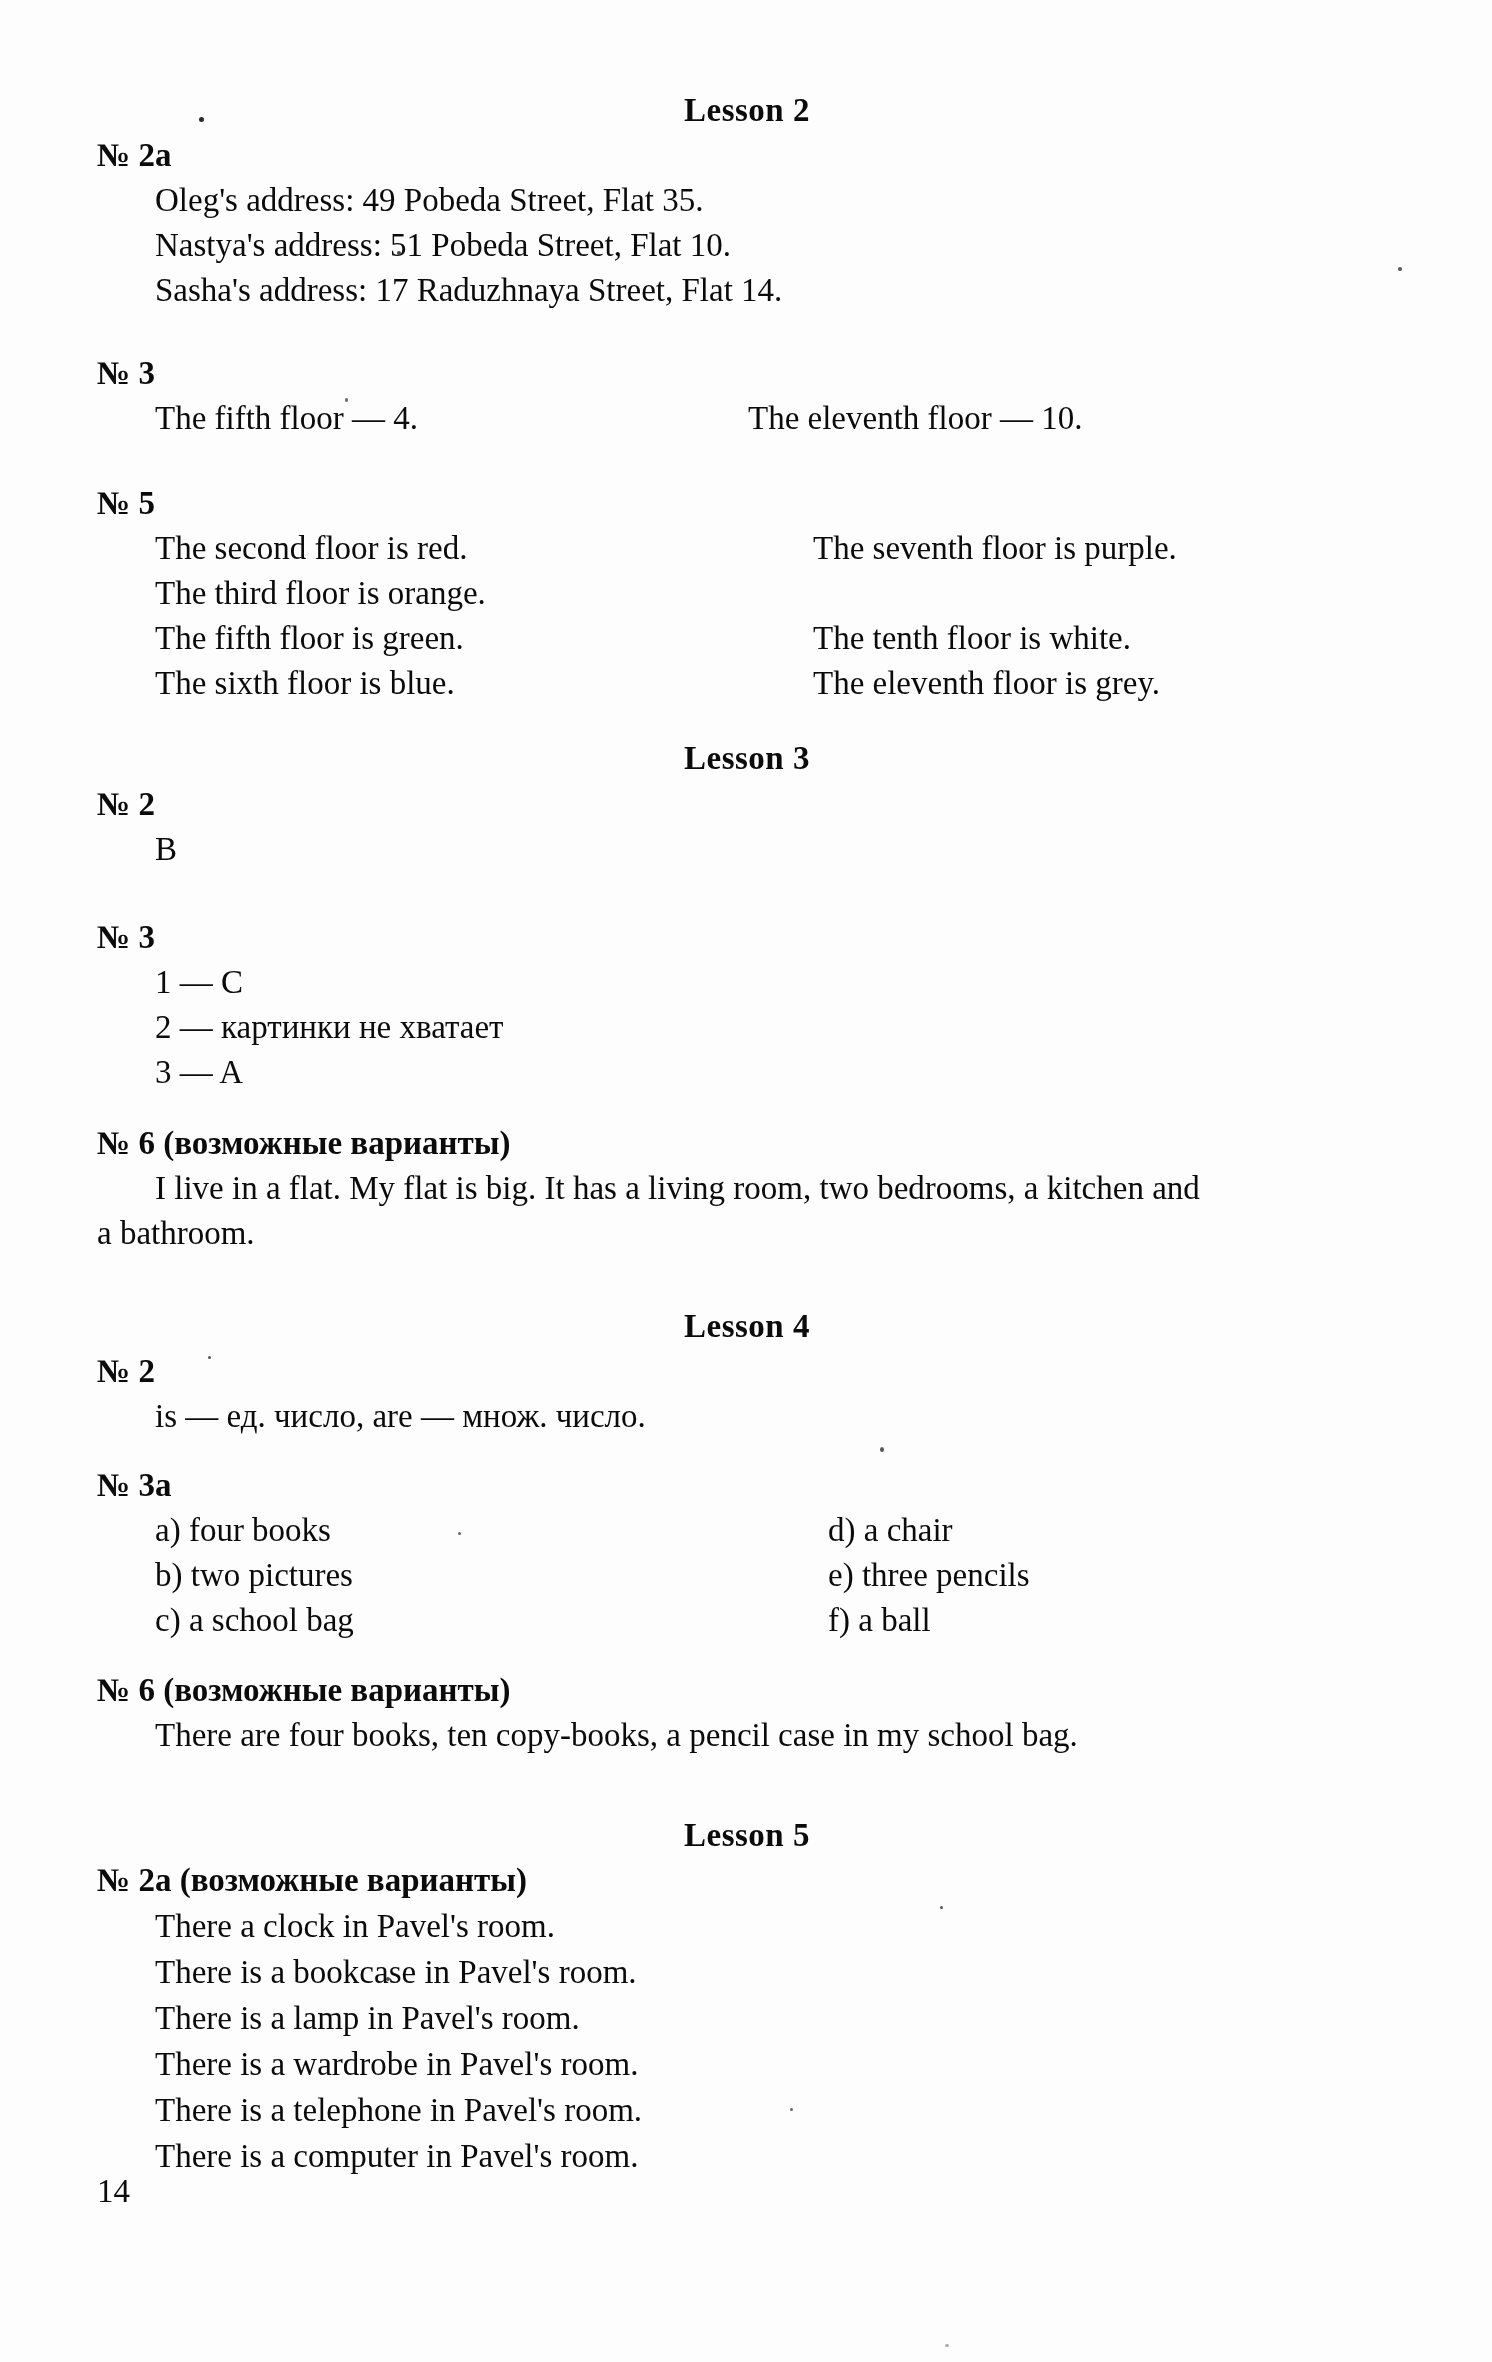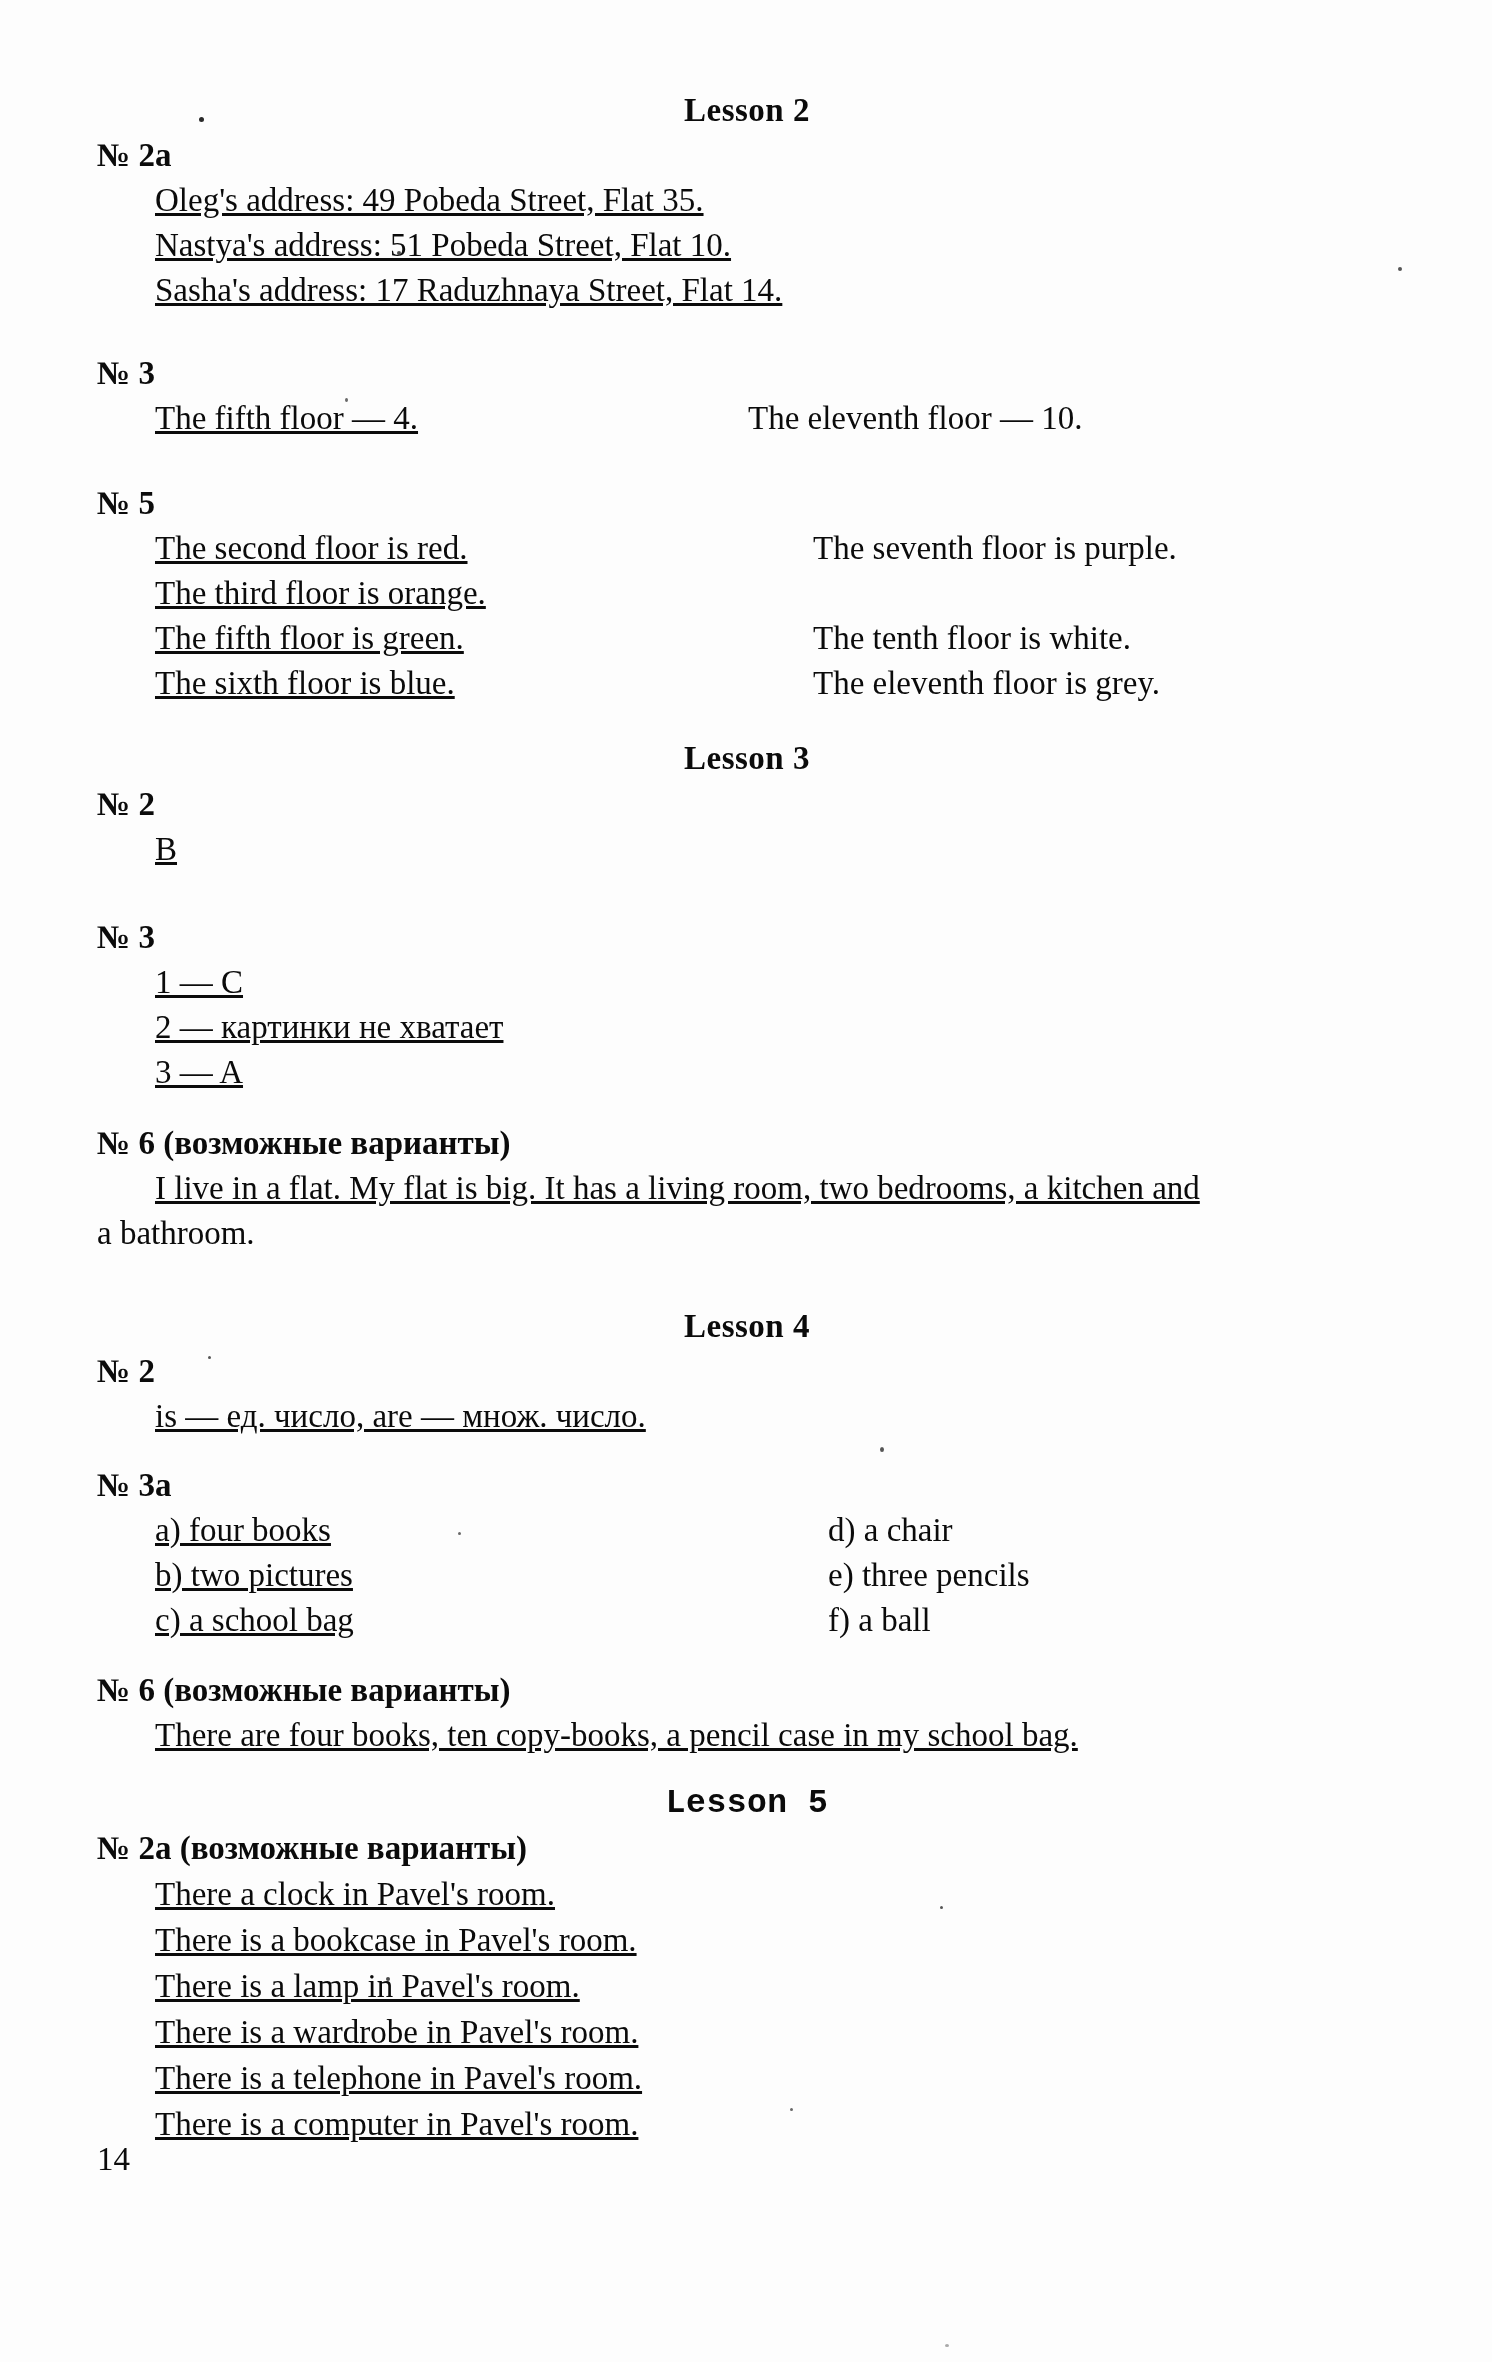--- a/index.html
+++ b/index.html
@@ -9,21 +9,21 @@
     position:relative;
     overflow:hidden;
     font-family:"Liberation Serif","DejaVu Serif",serif;
     font-size:33px;
     line-height:45px;
     color:#0b0b0b;
   }
   .content{padding:88px 60px 0 97px;}
   .title{text-align:center;font-weight:bold;width:1300px;letter-spacing:.5px;}
   .label{font-weight:bold;white-space:nowrap;}
-  .ind{padding-left:58px;text-decoration:underline;}
+  .ind{padding-left:58px;}
   .line{white-space:nowrap;}
   .row{position:relative;white-space:nowrap;}
   .row .rcol{position:absolute;top:0;white-space:nowrap;}
   .r3{left:651px;}
   .r5{left:716px;}
   .r3a{left:721px;margin-left:10px;}
   .tall{line-height:46px;}
   .pagenum{margin-top:-10px;}
   .speck{position:absolute;background:#2a2a2a;border-radius:50%;}
 </style>
@@ -97,21 +97,21 @@
     <span class="rcol r3a">e) three pencils</span>
   </div>
   <div class="row ind">
     <span class="line">c) a school bag</span>
     <span class="rcol r3a">f) a ball</span>
   </div>
 
   <div class="label" style="margin-top:25px;">№ 6 (возможные варианты)</div>
   <div class="line ind">There are four books, ten copy-books, a pencil case in my school bag.</div>
 
-  <div class="title" style="margin-top:23px;font-family:Liberation Mono, monospace;">Lesson 5</div>
+  <div class="title" style="margin-top:55px;">Lesson 5</div>
 
   <div class="label">№ 2a (возможные варианты)</div>
   <div class="ind tall">
     <div class="line">There a clock in Pavel's room.</div>
     <div class="line">There is a bookcase in Pavel's room.</div>
     <div class="line">There is a lamp in Pavel's room.</div>
     <div class="line">There is a wardrobe in Pavel's room.</div>
     <div class="line">There is a telephone in Pavel's room.</div>
     <div class="line">There is a computer in Pavel's room.</div>
   </div>

